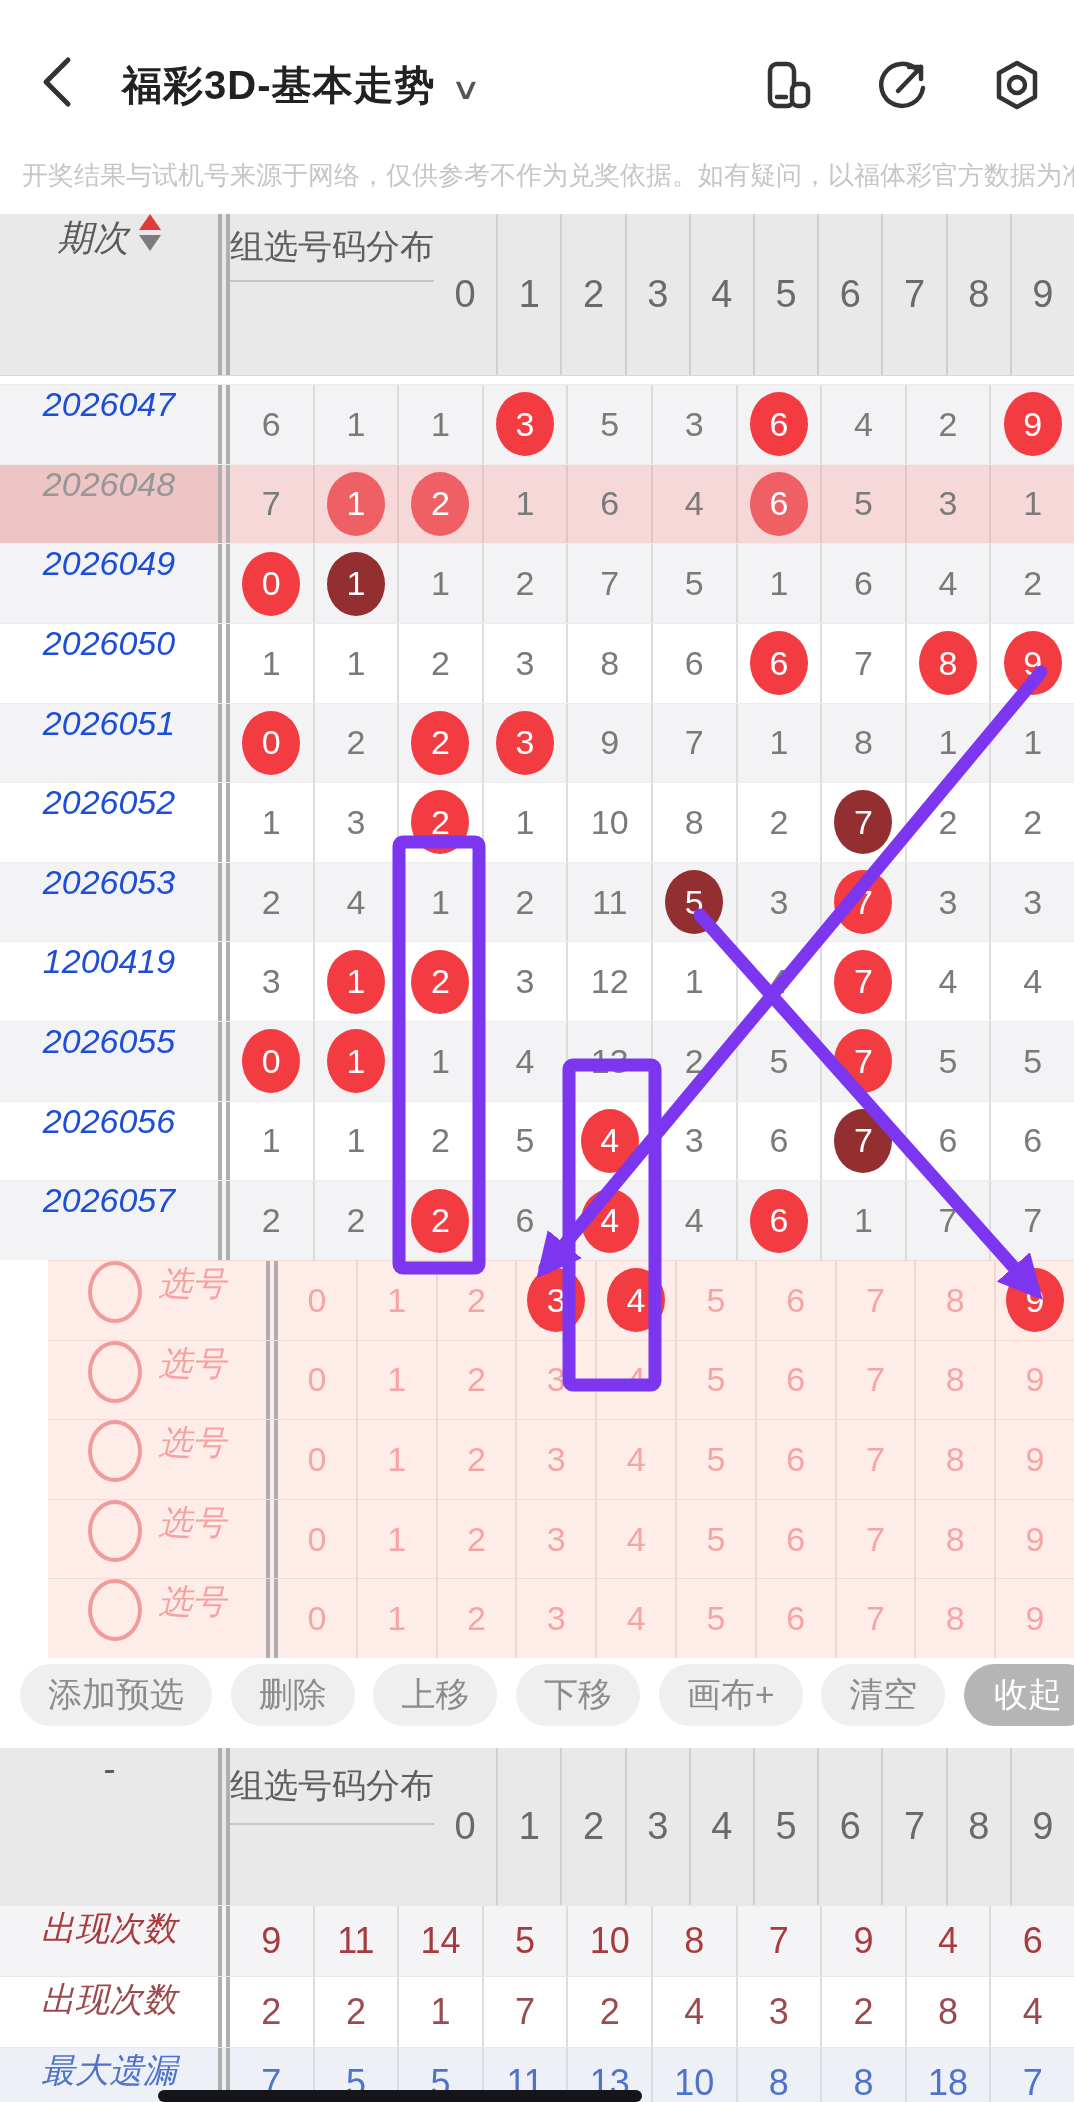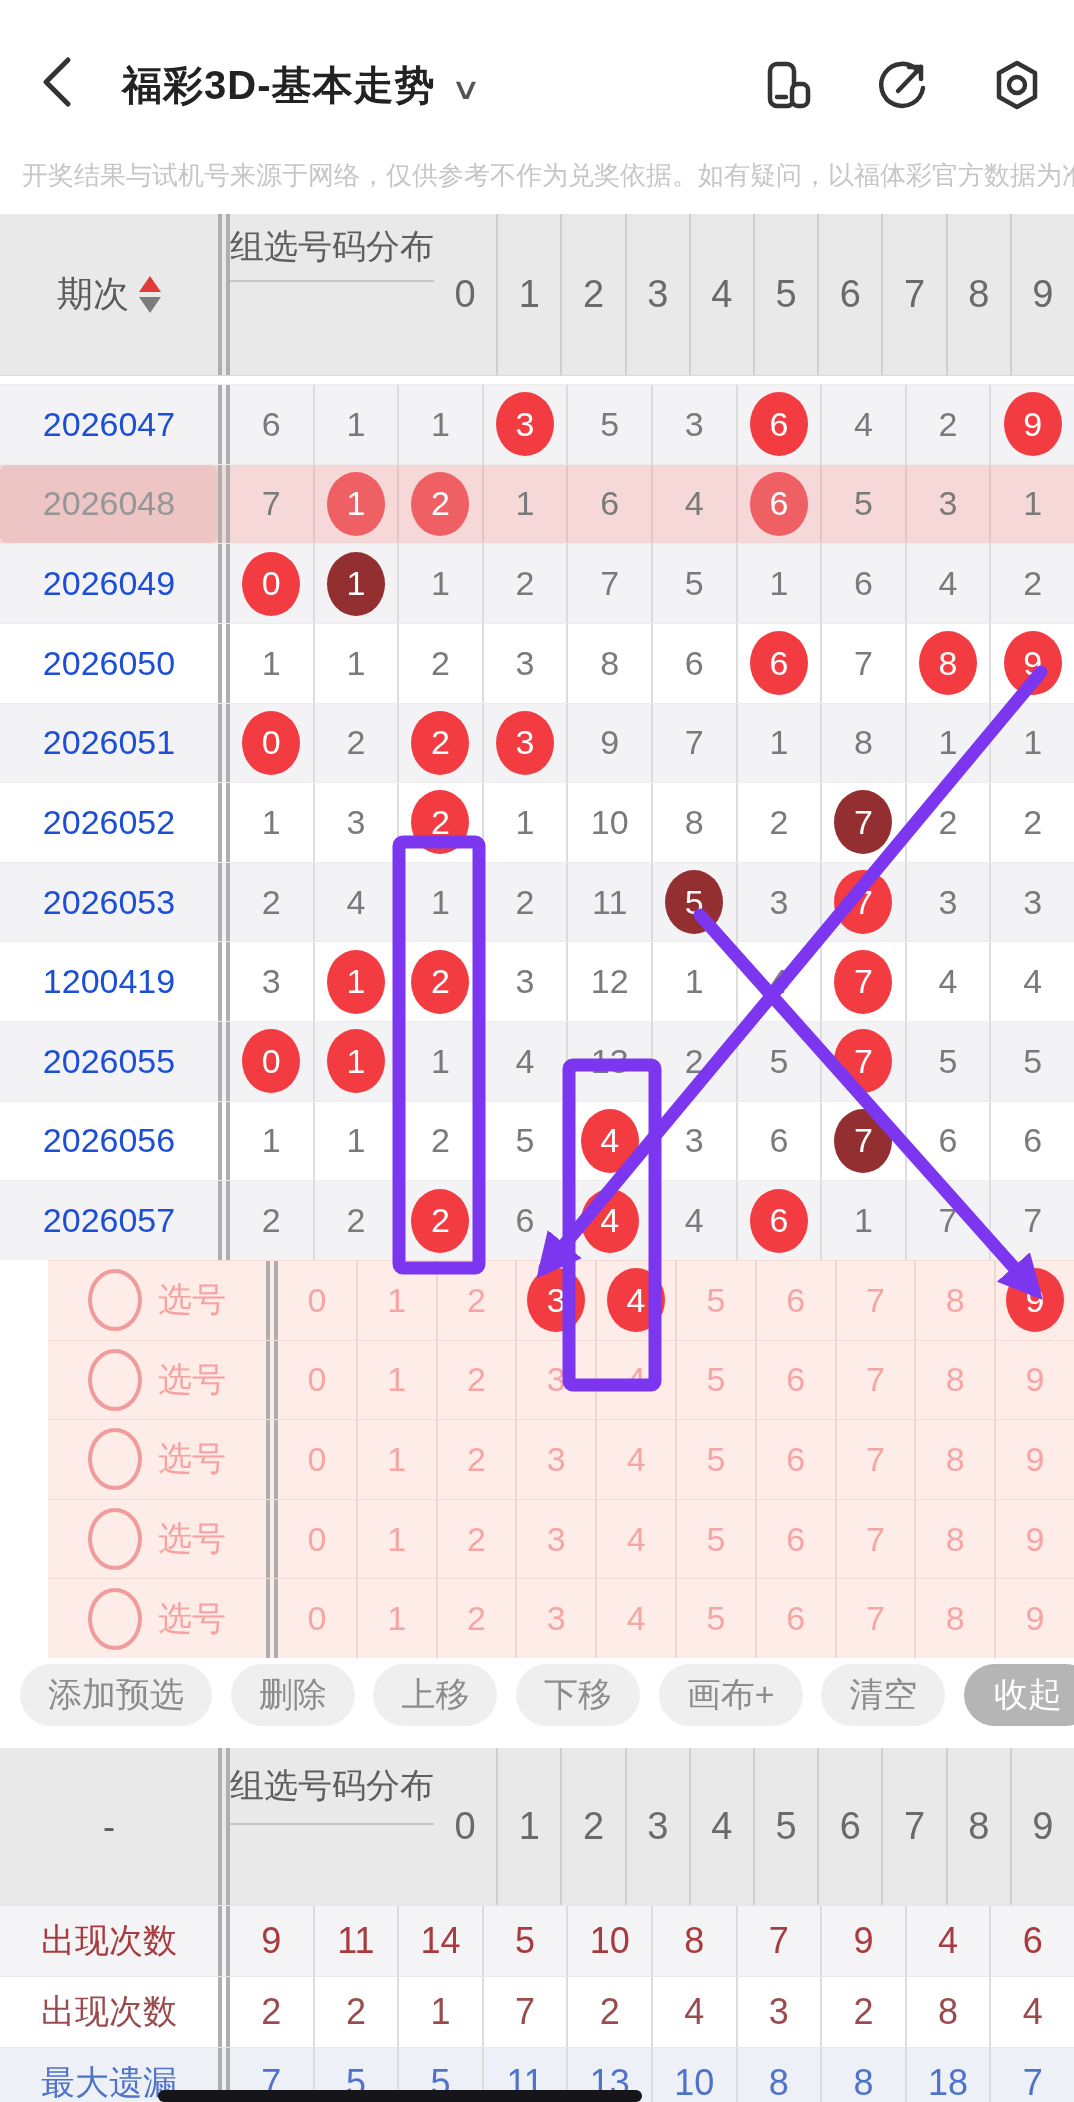--- a/index.html
+++ b/index.html
@@ -15,41 +15,41 @@
   .title-chevron { font-size:30px; color:#555; transform:scaleX(1.4); margin-top:6px; }
   .nav-icons { position:absolute; right:30px; top:40px; display:flex; gap:60px; }
   .nav-icons svg { display:block; }
 
   
   .disclaimer { position:absolute; top:158px; left:22px; right:10px; font-size:26px; color:#c6c6c6; letter-spacing:0; white-space:nowrap; }
 
   
   .trend { position:absolute; top:214px; left:0; width:1074px; height:1444px; display:flex; flex-direction:column; }
   .thead { display:flex; height:161px; background:#e9e9e9; }
-  .label-col { width:218px; display:flex; align-items:center; justify-content:center; }
+  .label-col { width:218px; display:flex; align-items:flex-start; justify-content:center;font-style:italic; }
   .sep { width:12px; border-left:4px solid #aeaeae; border-right:4px solid #aeaeae; background:transparent; flex:0 0 12px; }
   .thead .label-col { font-size:36px; color:#5b5b5b; gap:6px; }
   .sort-stack { display:flex; flex-direction:column; gap:5px; margin-left:4px; }
   .tri-up { width:0; height:0; border-left:11px solid transparent; border-right:11px solid transparent; border-bottom:16px solid #e03b38; }
   .tri-down { width:0; height:0; border-left:11px solid transparent; border-right:11px solid transparent; border-top:16px solid #7c7c7c; }
   .head-right { flex:1; display:flex; flex-direction:row; }
   .group-title { height:68px; display:flex; align-items:center; justify-content:center; font-size:34px; color:#5e5e5e; border-bottom:2px solid #c6c6c6; }
   .digits { flex:1; display:flex; }
   .digits .dcell { flex:1; display:flex; align-items:center; justify-content:center; font-size:38px; color:#6a6a6a; border-left:2px solid #cfcfcf; }
   .digits .dcell:first-child { border-left:none; }
   .spacer { height:9px; background:#fff; border-top:1px solid #d9d9d9; }
 
   .trow { flex:1; display:flex; border-top:1px solid #ececec; }
   .trow .label-col { font-size:34px; color:#1d4ed8; letter-spacing:0; }
   .trow .cell { flex:1; display:flex; align-items:center; justify-content:center; font-size:34px; color:#7a7a7a; border-left:2px solid #dcdcdc; position:relative; }
   .trow .cell:nth-child(3) { border-left:none; }
   .shade-white, .shade-white .label-col { background:#ffffff; }
   .shade-gray,  .shade-gray  .label-col { background:#f3f3f5; }
   .row-highlight { background:#f6d8d8; }
-  .row-highlight .label-col { background:#eec5c5; color:#969696;border-radius:7px; }
+  .row-highlight .label-col { background:#eec5c5; color:#969696; }
   .row-highlight .cell { border-left-color:#e4c4c4; }
   .row-pick { background:#fdece7; border-top:1px solid #f3dbd4;margin-left:48px; }
   .row-pick .label-col { background:#fdece7; color:#f5a2a2; gap:16px; }
   .row-pick .cell { color:#f6a5a5; border-left-color:#ecd7d1; cursor:pointer; }
   .pick-radio { width:54px; height:62px; border:4px solid #f09c9c; border-radius:50%; }
 
   .circle { width:58px; height:64px; min-width:58px; border-radius:50%; display:flex; align-items:center; justify-content:center; color:#fff; font-size:34px; }
   .circle.red  { background:#f23c42; }
   .circle.dark { background:#932e31; }
   .row-highlight .circle.red { background:#ef6065; }

